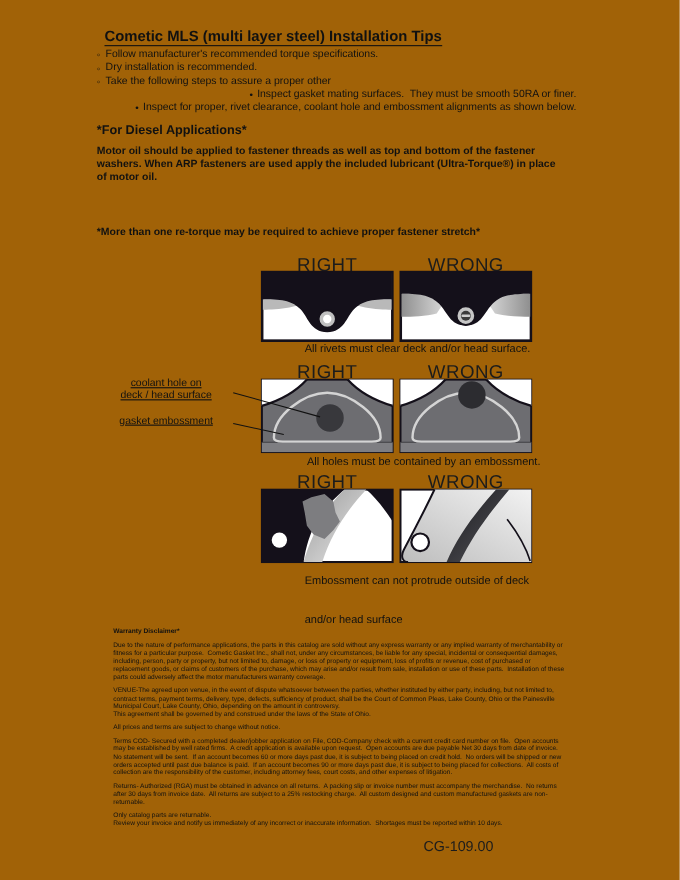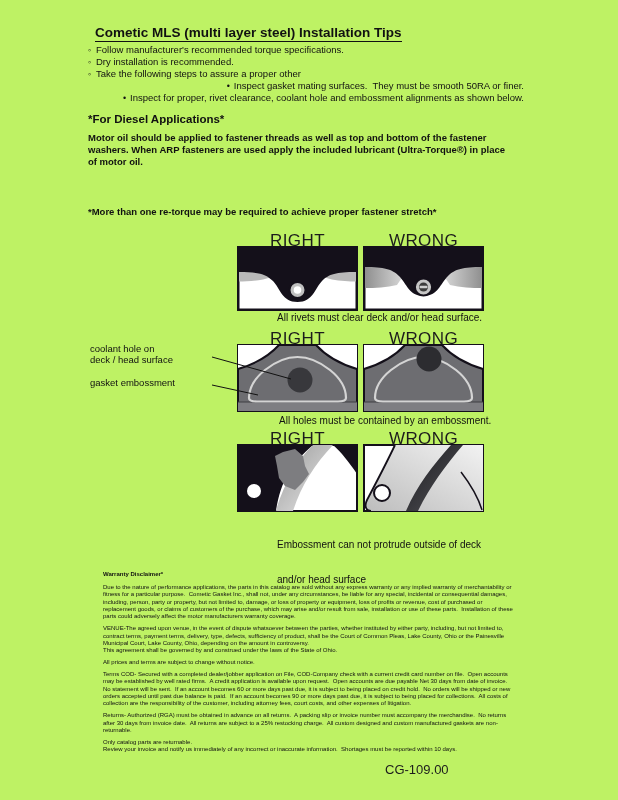--- a/index.html
+++ b/index.html
@@ -1,35 +1,35 @@
 <!DOCTYPE html>
 <html><head>
 <meta charset="utf-8">
 <style>
   html,body{margin:0;padding:0;background:#ffffff;}
-  .page{position:relative;width:618px;height:800px;background:#bef264;
+  .page{position:relative;width:618px;height:800px;background:#a16207;
         font-family:"Liberation Sans",sans-serif;color:#111;overflow:hidden;}
   .abs{position:absolute;}
 
   .title{left:95px;top:25px;font-size:13.5px;font-weight:bold;
          border-bottom:1.6px solid #111;padding-bottom:1px;white-space:nowrap;}
 
   .bullets{left:88px;top:44px;width:436px;font-size:9.5px;line-height:12px;}
   .bullet{display:flex;}
   .bullet::before{content:"\25E6";flex:0 0 8px;font-size:9px;}
   .bullet.sub{padding-left:26px;justify-content:flex-end;}
   .bullet.sub::before{content:"\2022";flex:0 0 7px;}
   .bullet span{white-space:pre-wrap;}
 
   .body-text{font-size:9.5px;line-height:11.8px;white-space:pre-wrap;font-weight:bold;}
   .h2{font-size:11.5px;font-weight:bold;}
 
   .fig-label{font-size:17px;color:#1c1c1c;letter-spacing:.4px;width:121px;text-align:center;}
   .caption{font-size:10px;line-height:11.5px;color:#111;white-space:pre-wrap;margin-left:40px;}
-  .side-label{font-size:9.5px;line-height:10.5px;text-align:left;width:122px;}
+  .side-label{font-size:9.5px;line-height:10.5px;text-align:center;width:122px;text-decoration:underline;}
   .panel{position:absolute;display:block;}
 
   .fineprint{left:103px;top:571px;width:412px;}
   .fp{font-size:6px;line-height:7.35px;white-space:pre-wrap;}
   .fp-bold{font-weight:bold;}
   .mb{margin-bottom:4.6px;}
 
   .footer-code{left:385px;top:762px;font-size:13px;color:#1c1c1c;}
 </style>
 </head>
@@ -165,21 +165,21 @@
       </linearGradient>
     </defs>
     <rect x="1" y="1" width="119" height="66" fill="#ffffff" stroke="#14101a" stroke-width="2"></rect>
     <path d="M32,1 L120,1 L120,67 L8,67 C3,67 1,62 4,56 C13,39 23,20 32,1 Z" fill="url(#gSwath)"></path>
     <path d="M32,1 C23,20 13,39 4,56 C1,62 3,67 8,67" fill="none" stroke="#14101a" stroke-width="1.8"></path>
     <path d="M88,1 L100,1 C82,22 66,44 55,67 L43,67 C53,43 70,21 88,1 Z" fill="url(#gDark)"></path>
     <path d="M98,28 C108,41 115,53 119,66" fill="none" stroke="#14101a" stroke-width="1.5"></path>
     <circle cx="19" cy="49" r="8" fill="#ffffff" stroke="#14101a" stroke-width="2"></circle>
   </svg>
 
-  <div class="abs caption" style="left:237px;top:516px;width:260px;">
+  <div class="abs caption" style="left:237px;top:500px;width:260px;">
     <div>Embossment can not protrude outside of deck</div>
     <div>and/or head surface</div>
   </div>
 
   <div class="abs fineprint">
     <div class="fp fp-bold" style="margin-bottom:5.5px;">Warranty Disclaimer*</div>
     <div class="fp mb">Due to the nature of performance applications, the parts in this catalog are sold without any express warranty or any implied warranty of merchantability or fitness for a particular purpose.  Cometic Gasket Inc., shall not, under any circumstances, be liable for any special, incidental or consequential damages, including, person, party or property, but not limited to, damage, or loss of property or equipment, loss of profits or revenue, cost of purchased or replacement goods, or claims of customers of the purchase, which may arise and/or result from sale, installation or use of these parts.  Installation of these parts could adversely affect the motor manufacturers warranty coverage.</div>
     <div class="fp">VENUE-The agreed upon venue, in the event of dispute whatsoever between the parties, whether instituted by either party, including, but not limited to, contract terms, payment terms, delivery, type, defects, sufficiency of product, shall be the Court of Common Pleas, Lake County, Ohio or the Painesville Municipal Court, Lake County, Ohio, depending on the amount in controversy.</div>
     <div class="fp mb">This agreement shall be governed by and construed under the laws of the State of Ohio.</div>
     <div class="fp mb">All prices and terms are subject to change without notice.</div>

